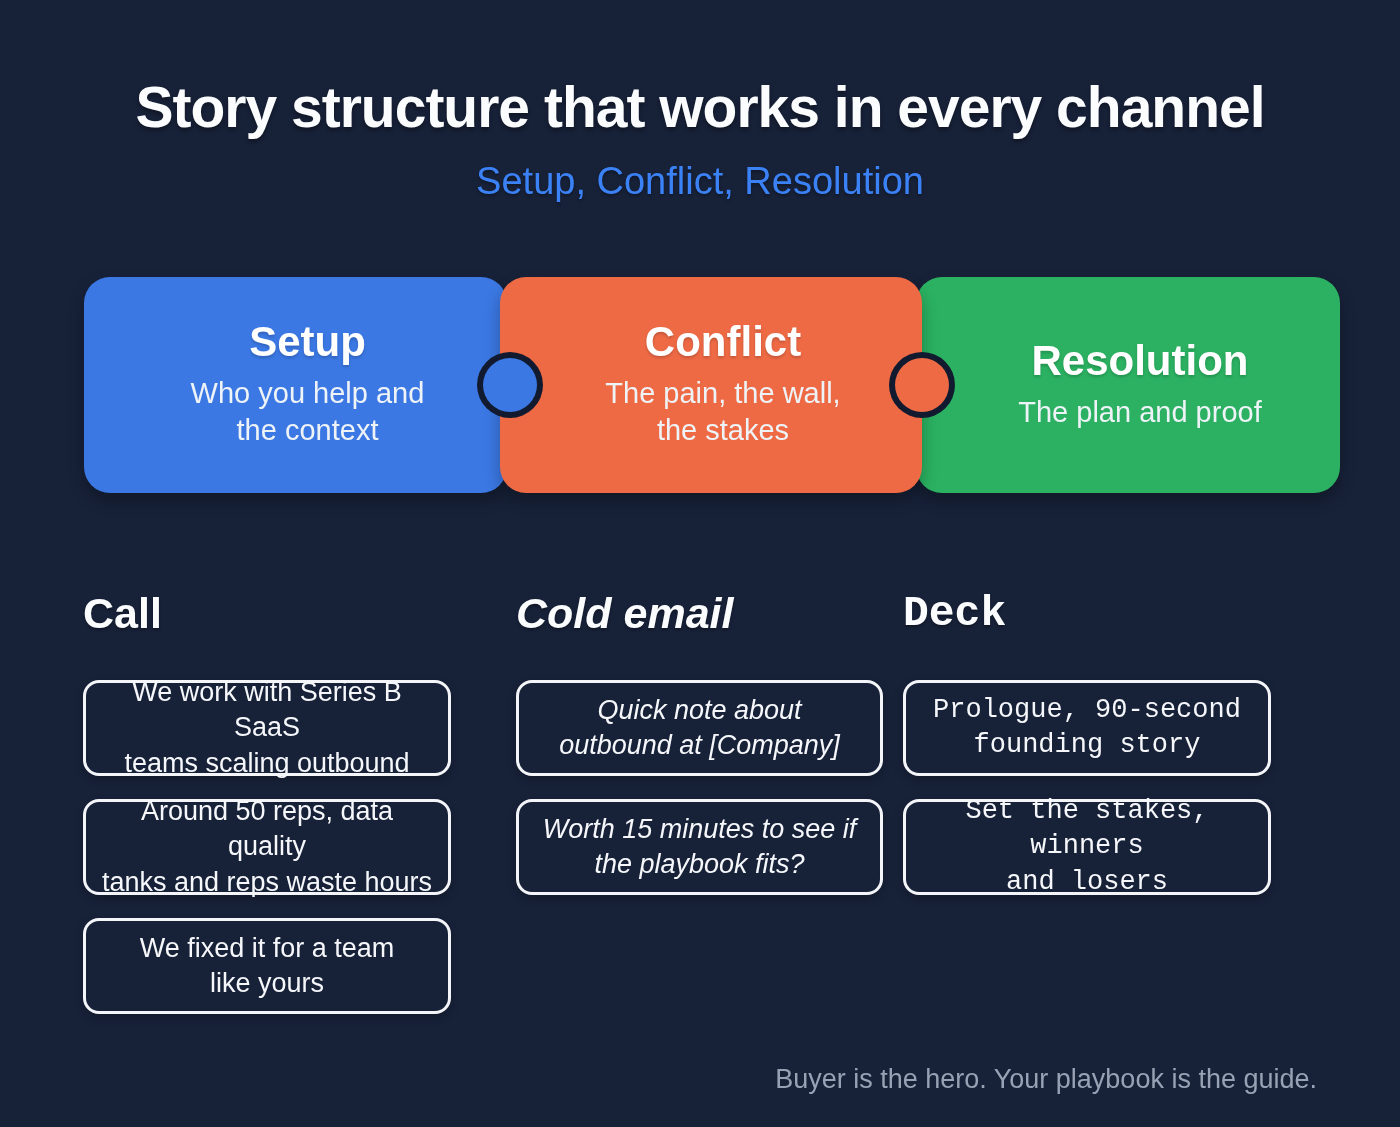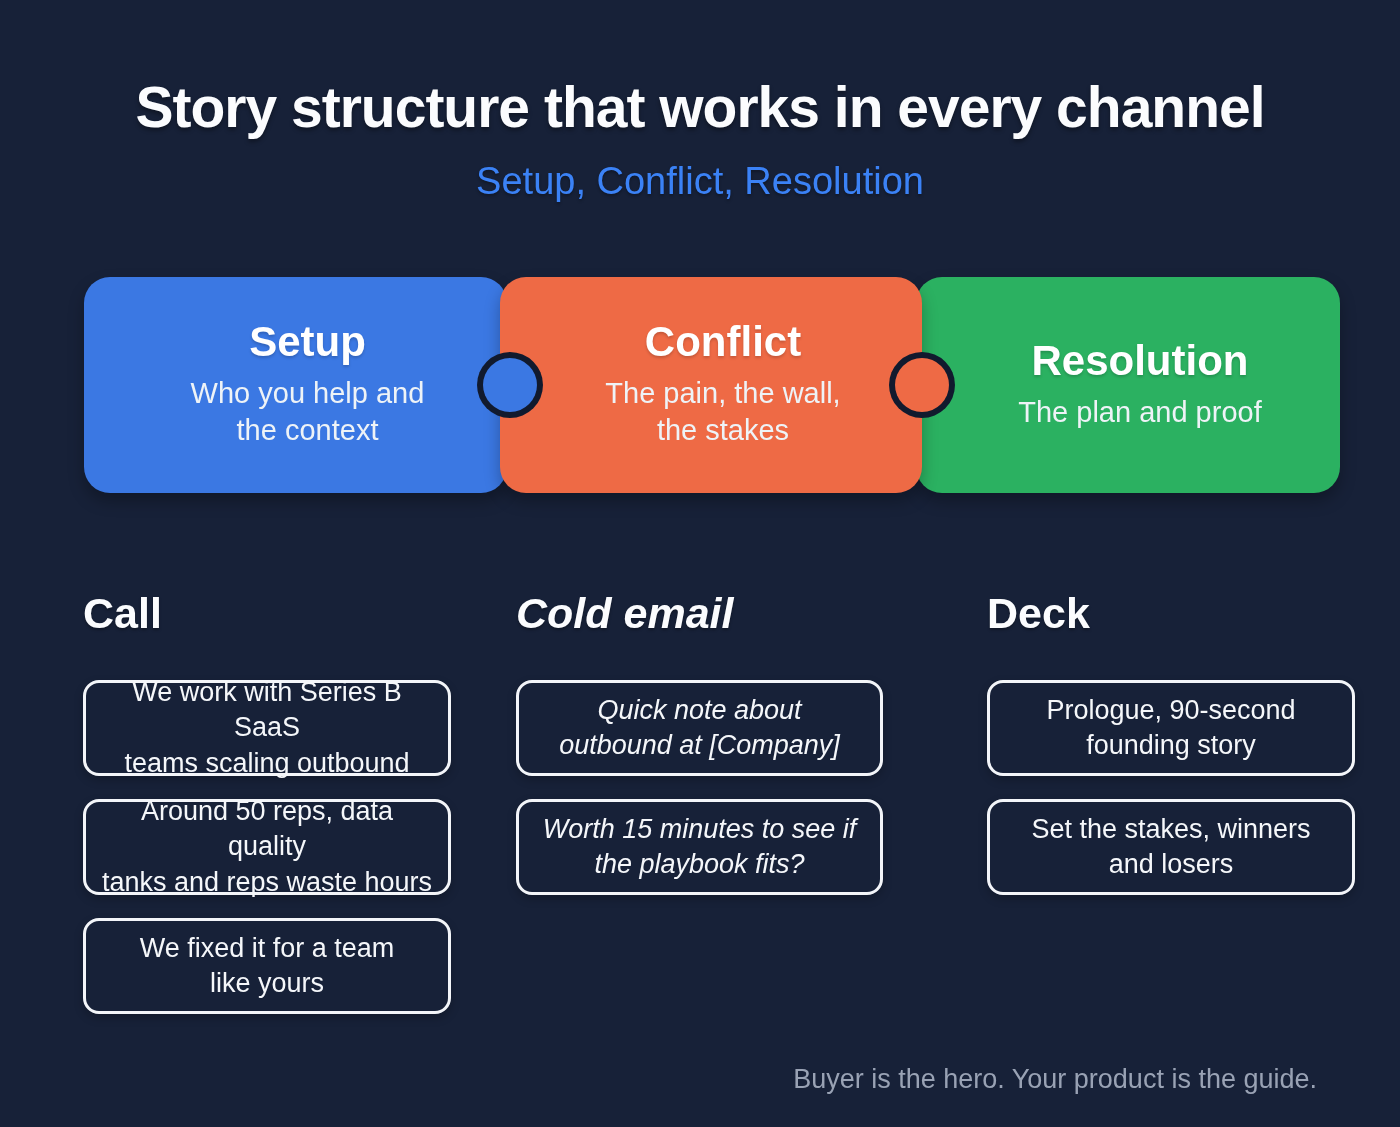--- a/index.html
+++ b/index.html
@@ -58,21 +58,21 @@
   .knob{
     position:absolute;width:54px;height:54px;border-radius:50%;
     top:81px;z-index:3;
   }
   .knob-1{left:399px;background:#3b78e3;}
   .knob-2{left:811px;background:#ee6a45;}
   
   .col{position:absolute;top:592px;}
   .col-1{left:83px;width:368px;}
   .col-2{left:516px;width:367px;font-style:italic;}
-  .col-3{left:987px;width:368px;}
+  .col-3{left:903px;width:368px;font-family:Liberation Mono, monospace;}
   .col-heading{
     margin:0 0 45px 0;
     font-size:43px;font-weight:700;line-height:1;
     color:#fbfcfe;text-align:left;
     text-shadow:0 2px 3px rgba(0,0,0,.3);
   }
   .note-box{
     box-sizing:border-box;
     height:96px;margin-bottom:23px;
     border:3px solid #f3f5f9;border-radius:16px;
@@ -157,15 +157,15 @@
     <div class="note-box">
       <span class="note-text">Prologue, 90-second
 founding story</span>
     </div>
     <div class="note-box">
       <span class="note-text">Set the stakes, winners
 and losers</span>
     </div>
   </div>
 
-  <div class="footer">Buyer is the hero. Your product is the guide.</div>
+  <div class="footer">Buyer is the hero. Your playbook is the guide.</div>
 
 </div>
 
 </body></html>

